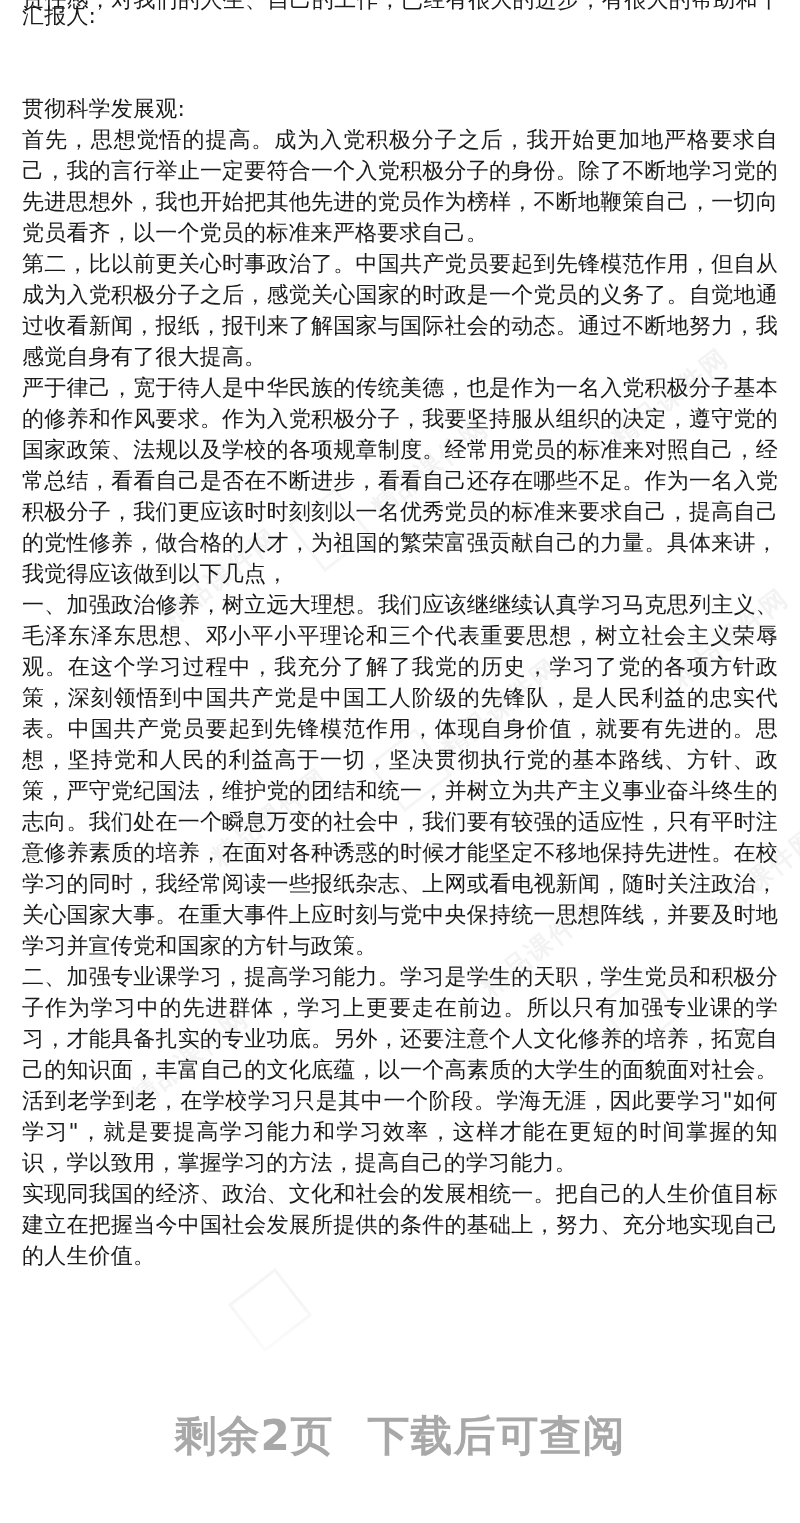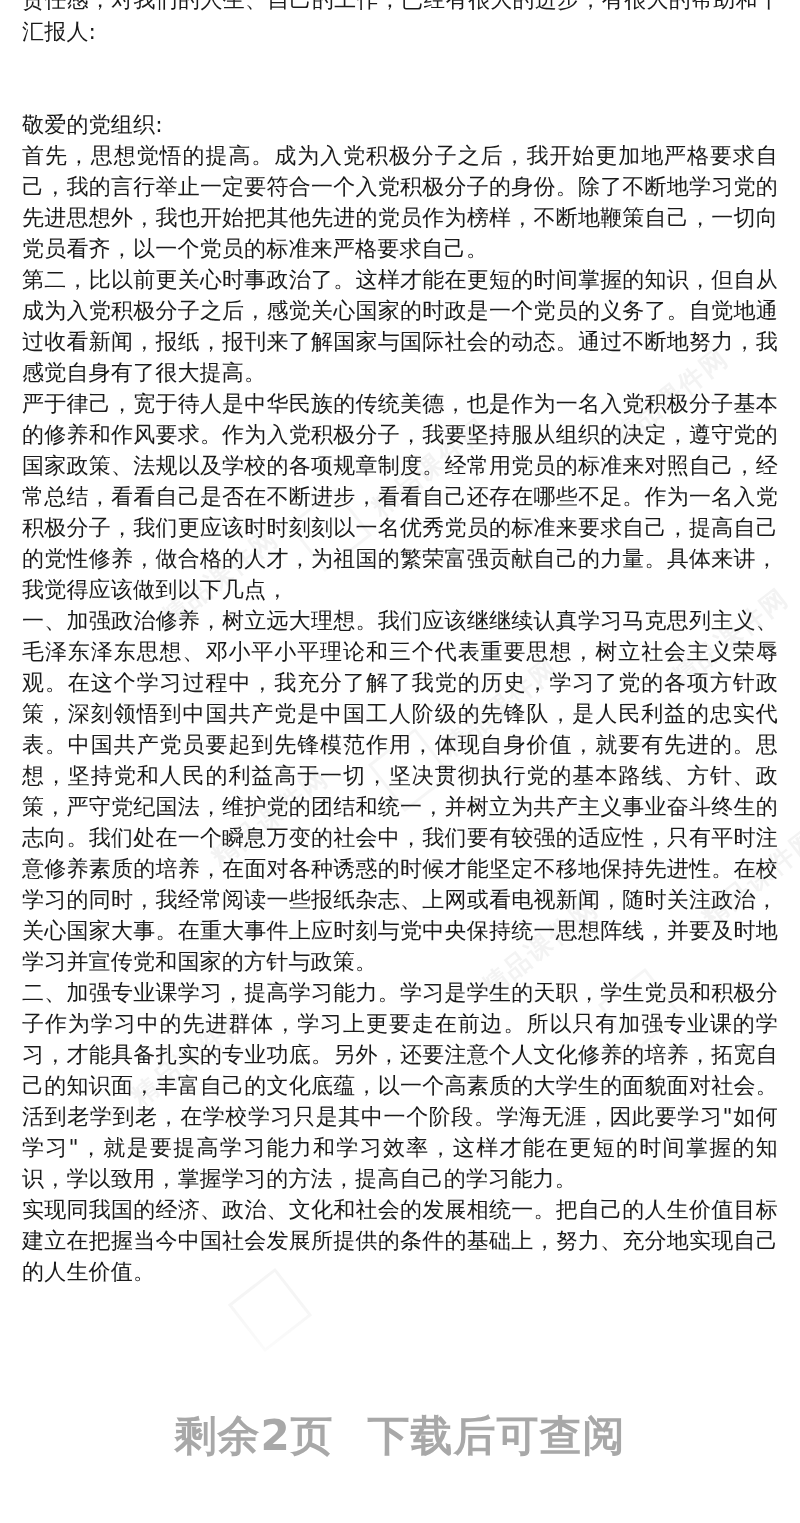--- a/index.html
+++ b/index.html
@@ -130,28 +130,28 @@
     <div class="wm-box" style="left:300px; top:500px;"></div>
     <div class="wm-box" style="left:380px; top:740px;"></div>
     <div class="wm-box" style="left:240px; top:1280px;"></div>
     <div class="wm-box" style="left:610px; top:980px;"></div>
   </div>
 
   <div class="clip-line">责任感，对我们的人生、自己的工作，已经有很大的进步，有很大的帮助和十分大的成绩。</div>
 
   <div id="doc">
 
-    <p class="para" style="margin-top:16px;">汇报人:</p>
+    <p class="para" style="">汇报人:</p>
 
     <div class="spacer-lg"></div>
 
-    <p class="para">敬爱的党组织:</p>
+    <p class="para">贯彻科学发展观:</p>
 
     <p class="para">首先，思想觉悟的提高。成为入党积极分子之后，我开始更加地严格要求自己，我的言行举止一定要符合一个入党积极分子的身份。除了不断地学习党的先进思想外，我也开始把其他先进的党员作为榜样，不断地鞭策自己，一切向党员看齐，以一个党员的标准来严格要求自己。</p>
-    <p class="para">第二，比以前更关心时事政治了。这样才能在更短的时间掌握的知识，但自从成为入党积极分子之后，感觉关心国家的时政是一个党员的义务了。自觉地通过收看新闻，报纸，报刊来了解国家与国际社会的动态。通过不断地努力，我感觉自身有了很大提高。</p>
+    <p class="para">第二，比以前更关心时事政治了。中国共产党员要起到先锋模范作用，但自从成为入党积极分子之后，感觉关心国家的时政是一个党员的义务了。自觉地通过收看新闻，报纸，报刊来了解国家与国际社会的动态。通过不断地努力，我感觉自身有了很大提高。</p>
     <p class="para">严于律己，宽于待人是中华民族的传统美德，也是作为一名入党积极分子基本的修养和作风要求。作为入党积极分子，我要坚持服从组织的决定，遵守党的国家政策、法规以及学校的各项规章制度。经常用党员的标准来对照自己，经常总结，看看自己是否在不断进步，看看自己还存在哪些不足。作为一名入党积极分子，我们更应该时时刻刻以一名优秀党员的标准来要求自己，提高自己的党性修养，做合格的人才，为祖国的繁荣富强贡献自己的力量。具体来讲，我觉得应该做到以下几点，</p>
     <p class="para">一、加强政治修养，树立远大理想。我们应该继继续认真学习马克思列主义、毛泽东泽东思想、邓小平小平理论和三个代表重要思想，树立社会主义荣辱观。在这个学习过程中，我充分了解了我党的历史，学习了党的各项方针政策，深刻领悟到中国共产党是中国工人阶级的先锋队，是人民利益的忠实代表。中国共产党员要起到先锋模范作用，体现自身价值，就要有先进的。思想，坚持党和人民的利益高于一切，坚决贯彻执行党的基本路线、方针、政策，严守党纪国法，维护党的团结和统一，并树立为共产主义事业奋斗终生的志向。我们处在一个瞬息万变的社会中，我们要有较强的适应性，只有平时注意修养素质的培养，在面对各种诱惑的时候才能坚定不移地保持先进性。在校学习的同时，我经常阅读一些报纸杂志、上网或看电视新闻，随时关注政治，关心国家大事。在重大事件上应时刻与党中央保持统一思想阵线，并要及时地学习并宣传党和国家的方针与政策。</p>
     <p class="para">二、加强专业课学习，提高学习能力。学习是学生的天职，学生党员和积极分子作为学习中的先进群体，学习上更要走在前边。所以只有加强专业课的学习，才能具备扎实的专业功底。另外，还要注意个人文化修养的培养，拓宽自己的知识面，丰富自己的文化底蕴，以一个高素质的大学生的面貌面对社会。活到老学到老，在学校学习只是其中一个阶段。学海无涯，因此要学习"如何学习"，就是要提高学习能力和学习效率，这样才能在更短的时间掌握的知识，学以致用，掌握学习的方法，提高自己的学习能力。</p>
     <p class="para lead-space"> 实现同我国的经济、政治、文化和社会的发展相统一。把自己的人生价值目标建立在把握当今中国社会发展所提供的条件的基础上，努力、充分地实现自己的人生价值。</p>
 
   </div>
 
   <div id="fade"></div>
 
   <div id="bottom-notice">

